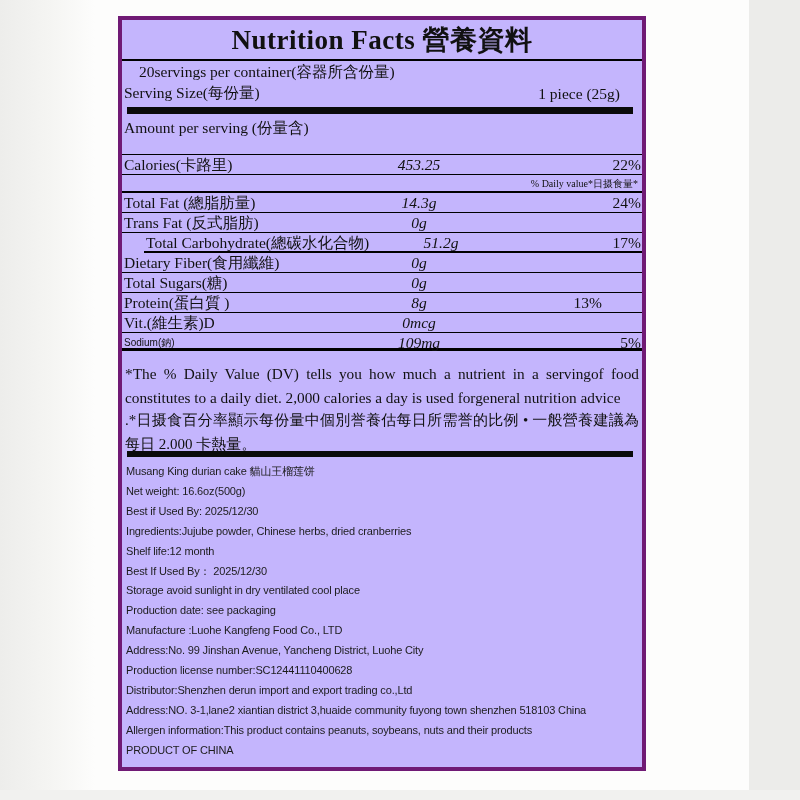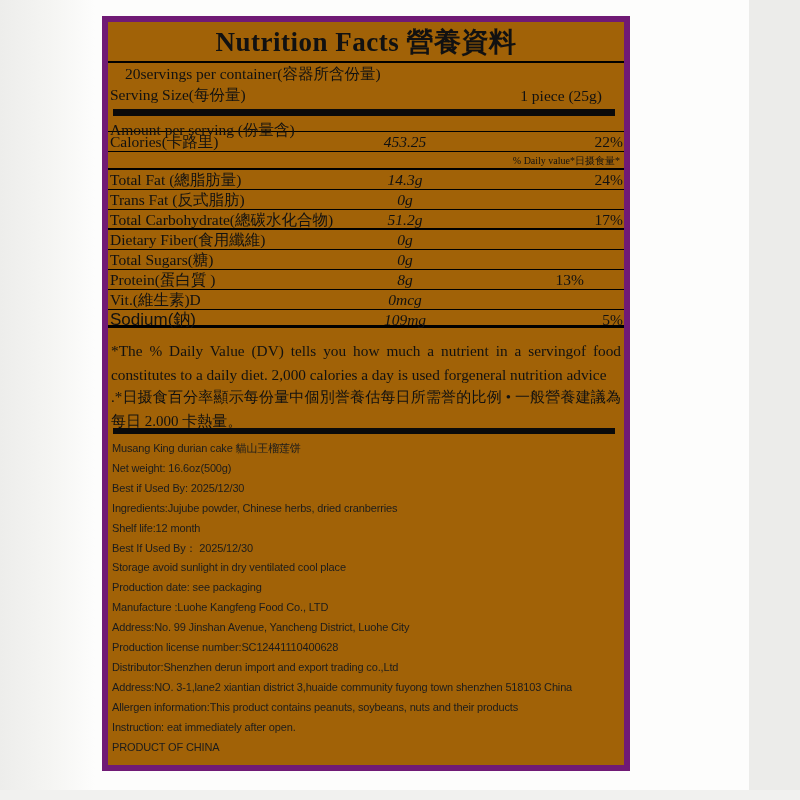--- a/index.html
+++ b/index.html
@@ -7,48 +7,48 @@
     width:800px;height:800px;position:relative;overflow:hidden;
     background:#fdfdfc;color:#111;
     font-family:"Liberation Serif","DejaVu Serif",serif;
   }
   .band-left{position:absolute;left:0;top:0;width:95px;height:800px;
     background:linear-gradient(90deg,#ededeb 0%,#f5f5f3 55%,rgba(255,255,255,0) 100%);}
   .band-right{position:absolute;right:0;top:0;width:51px;height:800px;background:#ececea;}
   .band-bottom{position:absolute;left:0;bottom:0;width:800px;height:10px;background:#f1f1ef;}
 
   .label-box{
-    position:absolute;left:102px;top:16px;width:528px;height:755px;
-    box-sizing:border-box;border:6px solid #701a75;background:#a16207;
+    position:absolute;left:118px;top:16px;width:528px;height:755px;
+    box-sizing:border-box;border:4px solid #701a75;background:#c4b5fd;
     overflow:hidden;
   }
   .title{
     height:41px;box-sizing:border-box;border-bottom:2px solid #000;
     text-align:center;font-weight:bold;font-size:27px;line-height:40px;
     letter-spacing:0.5px;
   }
   .servings{height:21px;line-height:22px;padding-left:17px;font-size:15.5px;}
   .serving-row{height:23px;display:flex;justify-content:space-between;align-items:center;
     padding:0 22px 0 2px;font-size:15.5px;gap:36px;}
   .bar{height:7px;background:#0a0a0a;margin:2px 9px 0 5px;}
   .bar2{height:6px;background:#0a0a0a;margin:0 9px 0 5px;}
 
-  .row-amount{height:16px;line-height:28px;border-bottom:1px solid #000;
+  .row-amount{height:41px;line-height:28px;border-bottom:1px solid #000;
     padding-left:2px;font-size:15.5px;box-sizing:border-box;}
   .row-dvhead{height:18px;line-height:17px;border-bottom:2px solid #000;
     text-align:right;padding-right:4px;font-size:10px;box-sizing:border-box;}
   .nrow{position:relative;height:20px;border-bottom:1px solid #000;
     font-size:15.5px;line-height:19px;box-sizing:border-box;}
-  .nrow.thick{border-bottom-width:2px;}
+  .nrow.thick{border-bottom-width:2px;margin-left:22px;}
   .nrow.heavy{height:18px;border-bottom:3px solid #000;}
   .nrow .lbl{position:absolute;left:2px;top:0;white-space:nowrap;}
   .nrow .amt{position:absolute;left:212px;width:170px;text-align:center;top:0;font-style:italic;}
   .nrow .dv{position:absolute;right:1px;top:0;}
   .nrow .dv.inset{right:40px;}
-  .sans-lbl{font-family:"Liberation Sans","DejaVu Sans",sans-serif;font-size:17px;}
+  .sans-lbl{font-family:"Liberation Sans","DejaVu Sans",sans-serif;font-size:10px;}
 
   .footnote{height:100px;box-sizing:border-box;padding:11px 3px 0 3px;}
   .fn-en{font-size:15.3px;line-height:23.5px;text-align:justify;}
   .fn-zh{font-size:15px;line-height:23.5px;text-align:justify;}
 
   .info{
     padding:5px 2px 0 4px;color:#1c1c1c;
     font-family:"Liberation Sans","DejaVu Sans",sans-serif;
     font-size:11px;line-height:19.9px;letter-spacing:-0.15px;
   }
@@ -147,17 +147,16 @@
     <div class="iline">Shelf life:12 month</div>
     <div class="iline">Best If Used By：  2025/12/30</div>
     <div class="iline">Storage avoid sunlight in dry ventilated cool place</div>
     <div class="iline">Production date: see packaging</div>
     <div class="iline">Manufacture :Luohe Kangfeng Food Co., LTD</div>
     <div class="iline">Address:No. 99 Jinshan Avenue, Yancheng District, Luohe City</div>
     <div class="iline">Production license number:SC12441110400628</div>
     <div class="iline">Distributor:Shenzhen derun import and export trading co.,Ltd</div>
     <div class="iline">Address:NO. 3-1,lane2 xiantian district 3,huaide community fuyong town shenzhen 518103 China</div>
     <div class="iline">Allergen information:This product contains peanuts, soybeans, nuts and their products</div>
-    <div class="iline">Instruction: eat immediately after open.</div>
     <div class="iline">PRODUCT OF CHINA</div>
   </div>
 
 </div>
 
 </body></html>

